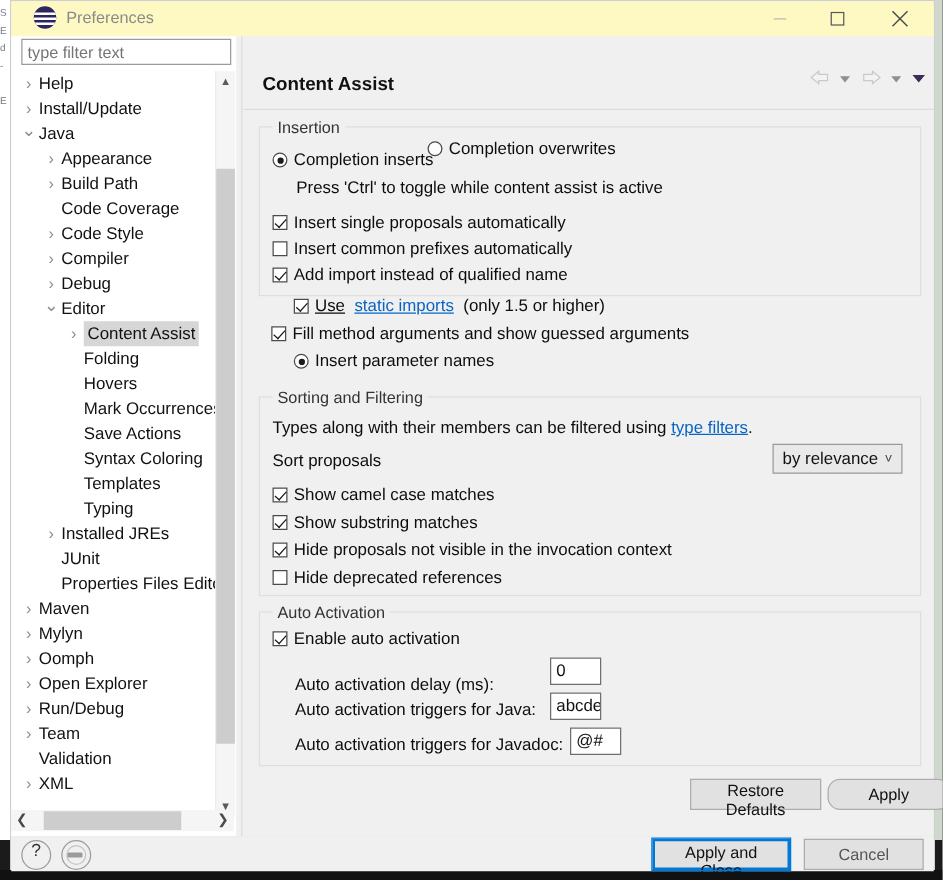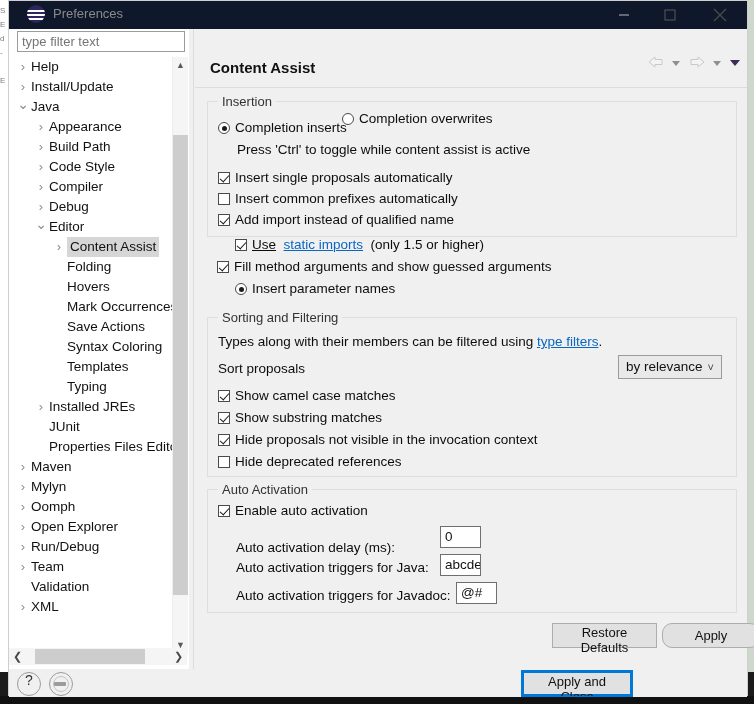--- a/index.html
+++ b/index.html
@@ -14,21 +14,21 @@
   .desktop-left{position:absolute;left:0;top:0;width:8px;height:672px;background:#ffffff;}
   .desktop-left-txt{position:absolute;left:0;top:4px;width:8px;font-size:8px;color:#7a7a8a;line-height:14px;}
   .desktop-right{position:absolute;left:748px;top:0;width:6px;height:672px;background:#cfd8cd;}
   .taskbar{position:absolute;left:0;top:696px;width:754px;height:8px;background:#111;}
 
   .window{
     position:absolute;left:8px;top:0;width:740px;height:696px;
     background:#f0f0f0;border:1px solid #cfcfcf;box-sizing:border-box;
   }
   
-  .titlebar{height:28px;background:#0f172a;position:relative;border-bottom:0px;}
+  .titlebar{height:28px;background:#fef9c3;position:relative;border-bottom:0px;}
   .app-icon{position:absolute;left:18px;top:4px;width:18px;height:18px;border-radius:50%;
     background:#2b2560;overflow:hidden;}
   .app-icon i{position:absolute;left:0;width:18px;height:2px;background:#ffffff;display:block;}
   .app-icon i:nth-child(1){top:5px;}
   .app-icon i:nth-child(2){top:9px;}
   .app-icon i:nth-child(3){top:13px;}
   .app-title{position:absolute;left:44px;top:5px;font-size:13px;color:#8a8a8a;}
   .winbtn{position:absolute;top:0;width:46px;height:28px;cursor:default;}
   .winbtn svg{position:absolute;left:50%;top:50%;transform:translate(-50%,-50%);}
   #btn-min{right:100px;} #btn-max{right:54px;} #btn-close{right:4px;}
@@ -160,20 +160,23 @@
             <span class="arrow" style="left: 8px; font-size: 14px; line-height: 14px;">⌄</span>
             <span class="lbl" style="left: 22px;">Java</span>
           </div>
           <div class="trow">
             <span class="arrow" style="left: 26px; font-size: 13px;">›</span>
             <span class="lbl" style="left: 40px;">Appearance</span>
           </div>
           <div class="trow">
             <span class="arrow" style="left: 26px; font-size: 13px;">›</span>
             <span class="lbl" style="left: 40px;">Build Path</span>
+          </div>
+          <div class="trow">
+            <span class="lbl" style="left: 40px;">Code Coverage</span>
           </div>
           <div class="trow">
             <span class="arrow" style="left: 26px; font-size: 13px;">›</span>
             <span class="lbl" style="left: 40px;">Code Style</span>
           </div>
           <div class="trow">
             <span class="arrow" style="left: 26px; font-size: 13px;">›</span>
             <span class="lbl" style="left: 40px;">Compiler</span>
           </div>
           <div class="trow">
@@ -390,15 +393,16 @@
 
     <div class="circbtn" style="left:8px;top:3px;">
       <span class="q">?</span>
     </div>
     <div class="circbtn" style="left:40px;top:3px;">
       <span class="ring"></span>
       <span class="bar"></span>
     </div>
 
     <button class="btn focus" style="left:513px;top:2px;width:110px;height:25px;">Apply and Close</button>
+    <button class="btn ghost" style="left:634px;top:2px;width:96px;height:25px;">Cancel</button>
   </div>
 
 </div>
 
 </body></html>

